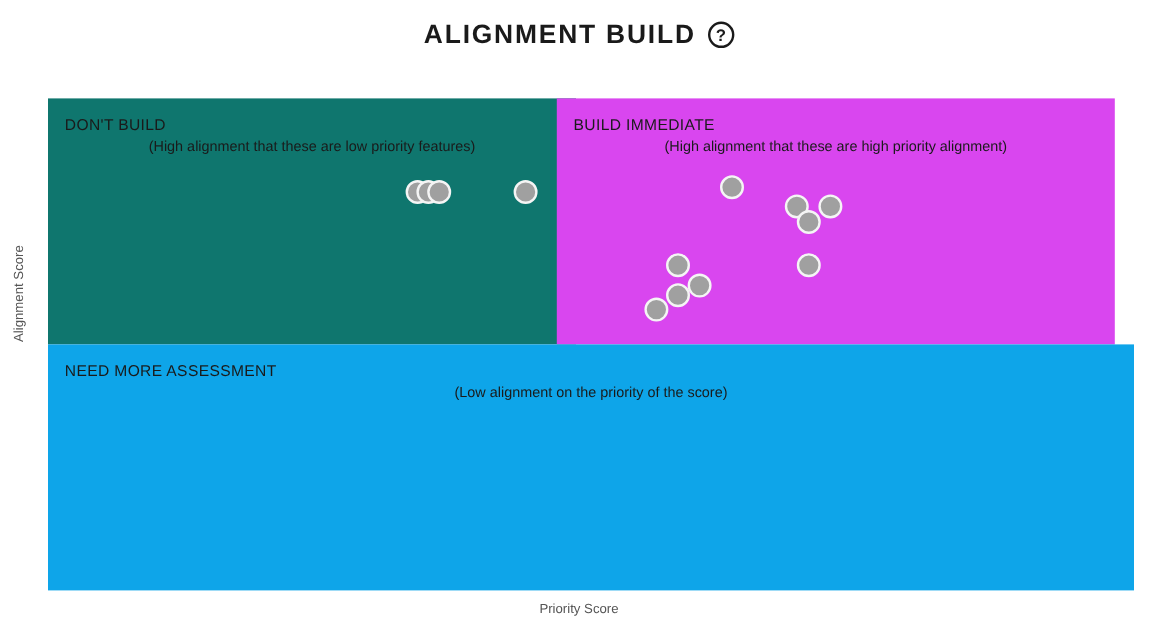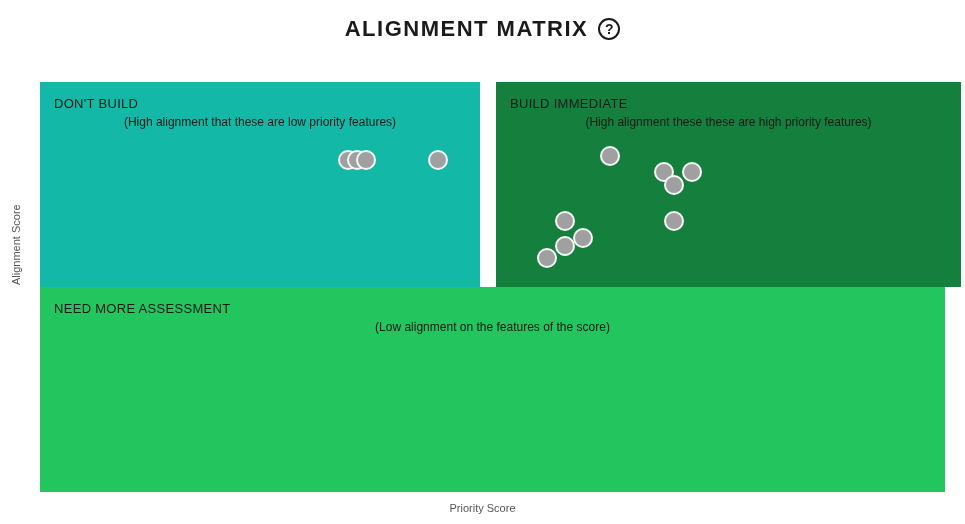--- a/index.html
+++ b/index.html
@@ -69,35 +69,35 @@
     }
     .quadrant {
       position: absolute;
       padding: 14px 14px;
     }
     .q-dont {
       left: 0;
       top: 0;
       width: 440px;
       height: 205px;
-      background: #14b8a6;
+      background: #0f766e;
     }
     .q-build {
-      left: 456px;
+      left: 424px;
       top: 0;
       width: 465px;
       height: 205px;
-      background: #15803d;
+      background: #d946ef;
     }
     .q-more {
       left: 0;
       top: 205px;
       width: 905px;
       height: 205px;
-      background: #22c55e;
+      background: #0ea5e9;
     }
     .q-title {
       font-size: 13px;
       font-weight: 400;
       color: #1a1a1a;
       letter-spacing: 0.3px;
       margin-bottom: 4px;
     }
     .q-sub {
       font-size: 12px;
@@ -113,39 +113,39 @@
       background: #a0a0a0;
       border: 2.5px solid #f5f5f5;
       transform: translate(-50%, -50%);
       cursor: pointer;
     }
   </style>
 </head>
 <body>
 
 <div class="title-row">
-  <div class="title">ALIGNMENT MATRIX</div>
+  <div class="title">ALIGNMENT BUILD</div>
   <div class="help-icon">?</div>
 </div>
 
 <div class="y-axis-label">Alignment Score</div>
 <div class="x-axis-label">Priority Score</div>
 
 <div class="matrix">
   <div class="quadrant q-dont">
     <div class="q-title">DON'T BUILD</div>
     <div class="q-sub">(High alignment that these are low priority features)</div>
   </div>
   <div class="quadrant q-build">
     <div class="q-title">BUILD IMMEDIATE</div>
-    <div class="q-sub">(High alignment these these are high priority features)</div>
+    <div class="q-sub">(High alignment that these are high priority alignment)</div>
   </div>
   <div class="quadrant q-more">
     <div class="q-title">NEED MORE ASSESSMENT</div>
-    <div class="q-sub">(Low alignment on the features of the score)</div>
+    <div class="q-sub">(Low alignment on the priority of the score)</div>
   </div>
   <div class="dots-layer">
       <div class="dot" style="left: 307.7px; top: 77.9px;"></div>
       <div class="dot" style="left: 316.75px; top: 77.9px;"></div>
       <div class="dot" style="left: 325.8px; top: 77.9px;"></div>
       <div class="dot" style="left: 398.2px; top: 77.9px;"></div>
       <div class="dot" style="left: 570.15px; top: 73.8px;"></div>
       <div class="dot" style="left: 624.45px; top: 90.2px;"></div>
       <div class="dot" style="left: 633.5px; top: 102.5px;"></div>
       <div class="dot" style="left: 651.6px; top: 90.2px;"></div>

